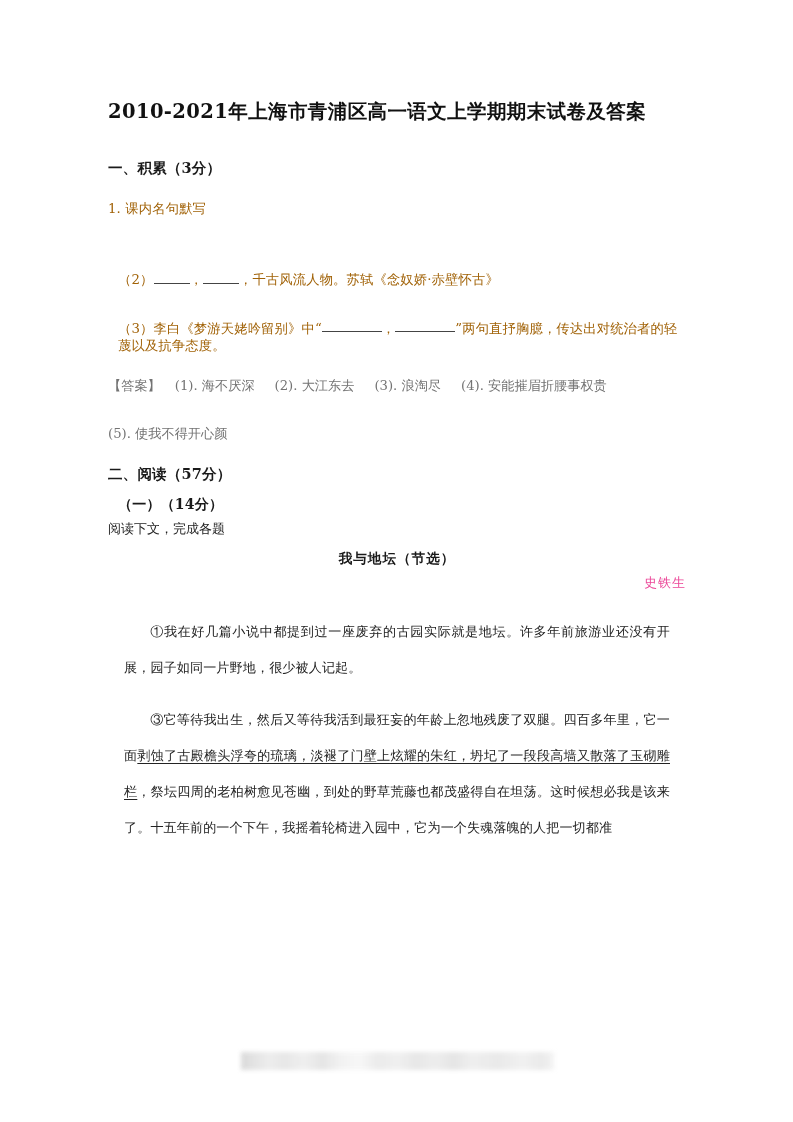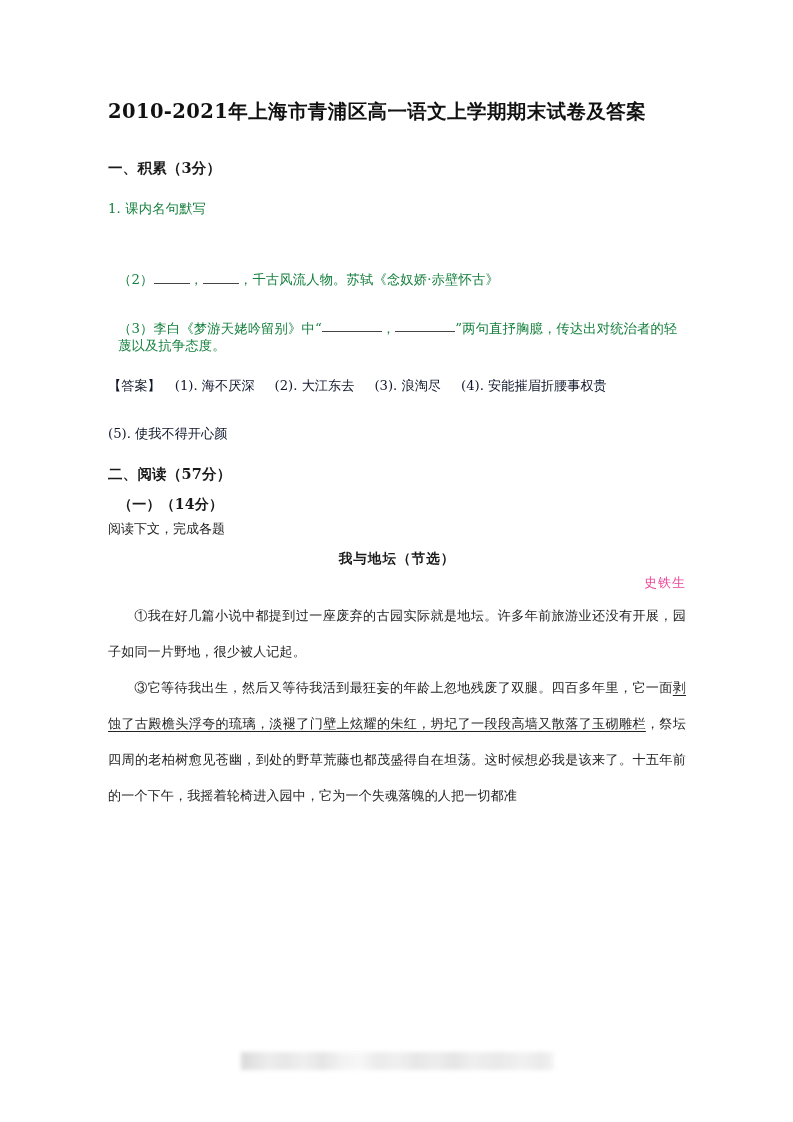--- a/index.html
+++ b/index.html
@@ -54,42 +54,42 @@
   }
   .sub-head {
     font-size: 14px;
     font-weight: 700;
     color: #1a1a1a;
     letter-spacing: 0.2px;
   }
 
   .q-line {
     font-size: 13.3px;
-    color: #15803d;
+    color: #a16207;
     letter-spacing: 0.15px;
   }
   .q-indent {
     padding-left: 10px;
   }
 
   
   .blank {
     display: inline-block;
     border-bottom: 1px solid #444;
     vertical-align: baseline;
     height: 0.95em;
   }
   .blank.w-long { width: 70px; }
   .blank.w-mid  { width: 60px; }
   .blank.w-short{ width: 36px; }
 
   
   .answer-row {
     font-size: 13.2px;
-    color: #0f172a;
+    color: #737373;
     white-space: nowrap;
   }
   .answer-row .ans-item { margin-right: 20px; }
   .ans-label { margin-right: 14px; }
 
   
   .article-title {
     text-align: center;
     font-size: 13.6px;
     font-weight: 700;
@@ -105,21 +105,21 @@
   }
 
   .body-para {
     font-size: 13.1px;
     line-height: 36px;
     color: #232323;
     text-align: justify;
     text-justify: inter-ideograph;
     text-indent: 2em;
     letter-spacing: 0.1px;
-    margin: 0;
+    margin: 16px;
   }
   .body-para .u {
     text-decoration: underline;
     text-underline-offset: 3px;
   }
 
   .lead-note {
     font-size: 13px;
     color: #232323;
   }

